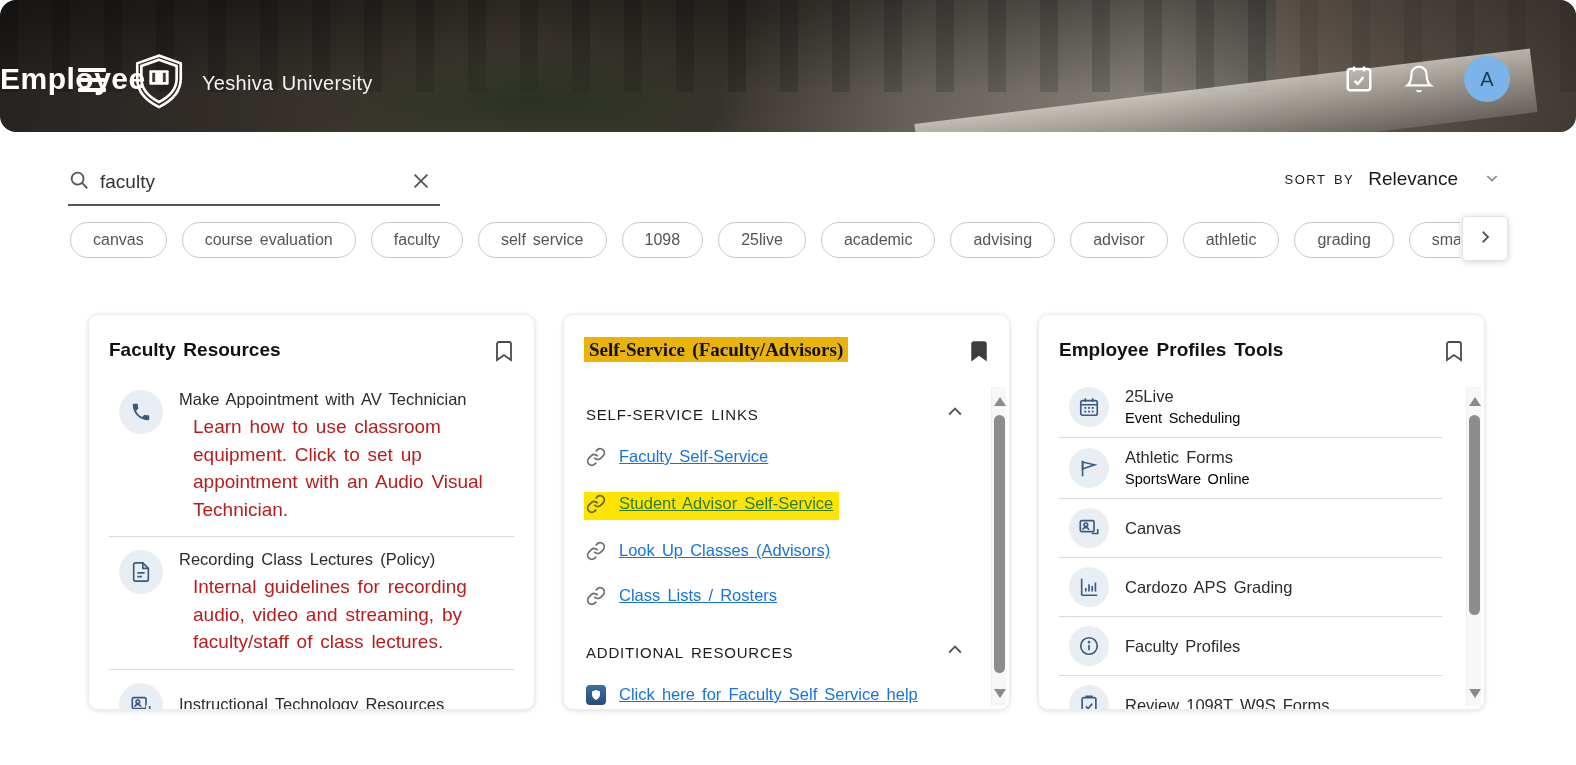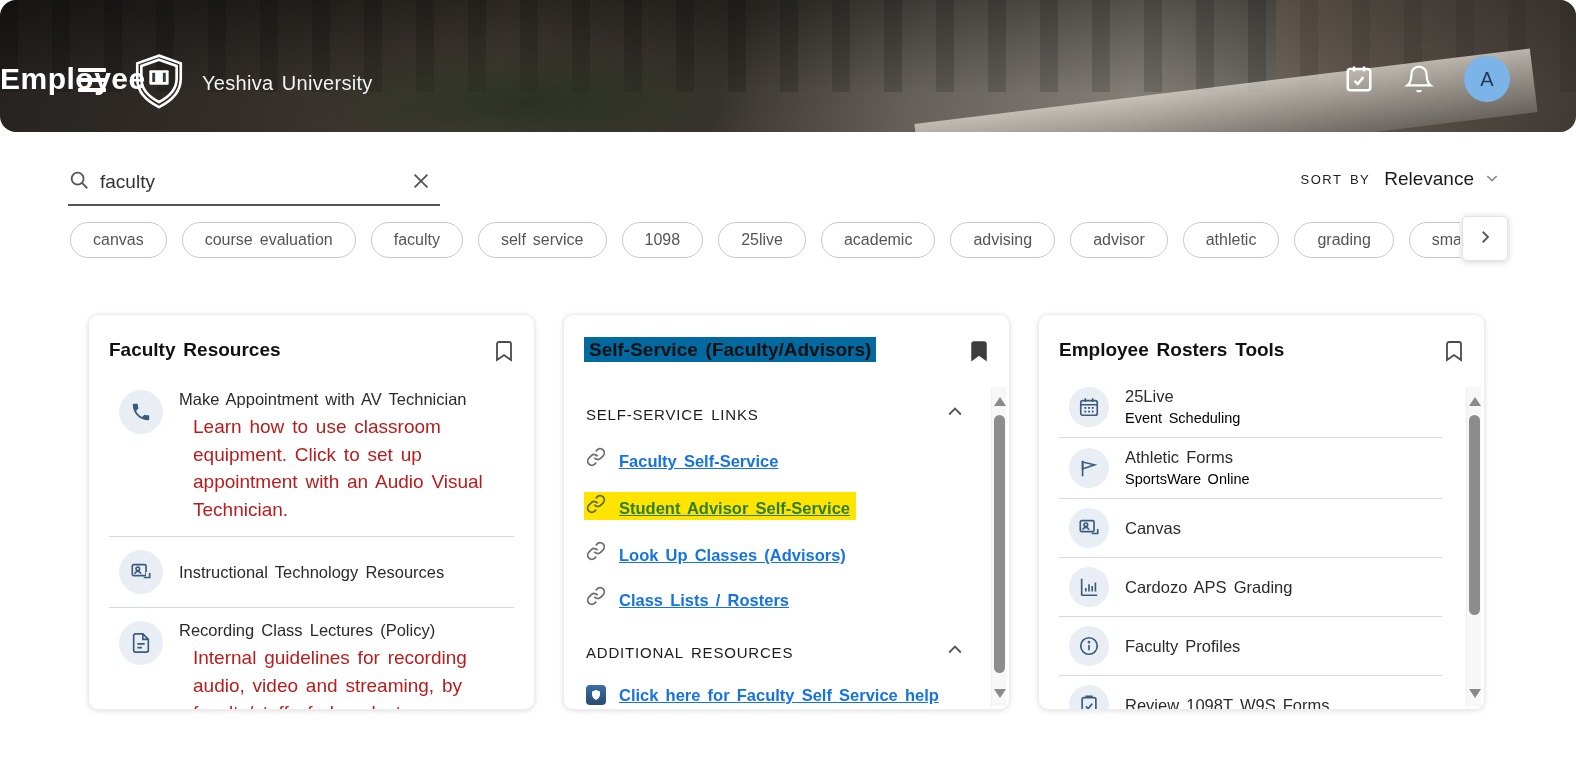--- a/index.html
+++ b/index.html
@@ -43,21 +43,21 @@
   .search-row { position:relative; width:1576px; height:92px; }
   .search-box { position:absolute; left:68px; top:28px; width:372px; height:46px;
     border-bottom:2px solid #555; display:flex; align-items:center; }
   .search-box svg { width:22px; height:22px; color:#555; flex:0 0 auto; }
   .search-input { flex:1; border:none; outline:none; background:transparent; margin-left:10px;
     font-size:19px; color:#333; font-family:inherit; word-spacing:inherit; }
   .clear-btn { background:none; border:none; cursor:pointer; color:#444; width:26px; height:26px; padding:0; margin-right:6px; }
 
   .sort { position:absolute; right:76px; top:36px; display:flex; align-items:center; gap:14px; }
   .sort-label { font-size:13px; color:#222; letter-spacing:1.5px; }
-  .sort-value-wrap { display:flex; align-items:center; gap:10px; cursor:pointer; background:none; border:none; font-family:inherit; }
+  .sort-value-wrap { display:flex; align-items:center; gap:26px; cursor:pointer; background:none; border:none; font-family:inherit; }
   .sort-value { font-size:19px; color:#1a1a1a; }
   .sort-value-wrap svg { width:16px; height:16px; color:#888; }
 
   
   .chips-row { position:absolute; left:0; top:216px; width:1576px; height:50px; }
   .chips-strip { position:absolute; left:70px; top:4px; width:1390px; height:42px;
     display:flex; gap:15px; overflow:hidden; }
   .chip { flex:0 0 auto; height:36px; margin-top:2px; padding:0 22px; border:1px solid #c9c9c9; border-radius:18px;
     background:#fff; color:#555; font-size:16px; display:flex; align-items:center; cursor:pointer; font-family:inherit; word-spacing:inherit; white-space:nowrap; }
   .chips-next { position:absolute; right:68px; top:0; width:46px; height:45px; background:#fff;
@@ -65,21 +65,21 @@
     display:flex; align-items:center; justify-content:center; color:#555; }
   .chips-next svg { width:18px; height:18px; }
 
   
   .card { position:absolute; top:314px; width:447px; height:396px; background:#fff;
     border:1px solid #ededed; border-radius:10px; box-shadow:0 1px 5px rgba(0,0,0,0.13); overflow:hidden; }
   .card1 { left:88px; } .card2 { left:563px; } .card3 { left:1038px; }
 
   .card-head { display:flex; justify-content:space-between; align-items:flex-start; padding:24px 18px 0 20px; }
   .card-title { font-size:19px; font-weight:700; color:#111; }
-  .hl { background:#0369a1; padding:2px 5px; }
+  .hl { background:#eab308; padding:2px 5px;font-family:Liberation Serif, serif; }
   .bm-btn { background:none; border:none; cursor:pointer; color:#4a4a4a; width:24px; height:24px; padding:0; }
 
   
   .res-list { padding:14px 20px 0 20px; }
   .res-item { display:flex; gap:16px; padding:13px 8px 13px 10px; border-bottom:1px solid #d9d9d9; cursor:pointer; }
   .res-item.no-line { border-bottom:none; }
   .res-ic { flex:0 0 44px; width:44px; height:44px; border-radius:50%; background:#e9eef4;
     display:flex; align-items:center; justify-content:center; color:#3a5a7e; }
   .res-ic svg { width:22px; height:22px; }
   .res-ic.sm { flex-basis:40px; width:40px; height:40px; }
@@ -88,21 +88,21 @@
   .res-desc { font-size:19px; color:#b91c1c; line-height:1.45;margin-left:14px; }
   .res-sub { font-size:14.5px; color:#000000; margin-top:3px; }
   .res-item.center { align-items:center; }
   .res-item.center .res-title { margin-bottom:0; }
 
   
   .c2-body { padding:17px 44px 0 22px; }
   .sec-head { display:flex; justify-content:space-between; align-items:center; margin:22px 0 4px 0; cursor:pointer; }
   .sec-label { font-size:15px; color:#1c1c1c; letter-spacing:0.8px; font-family:"Liberation Sans",sans-serif; }
   .sec-head svg { width:20px; height:20px; color:#555; }
-  .link-row { display:flex; align-items:flex-end; gap:13px; margin:21px 0;font-weight:bold; }
+  .link-row { display:flex; align-items:flex-start; gap:13px; margin:21px 0; }
   .link-row svg { width:20px; height:20px; color:#6f6f6f; flex:0 0 auto; }
   .link-row a { font-size:16.5px; color:#1673e1; text-decoration:underline; cursor:pointer; }
   .link-row.hl-row { background:#ffe400; width:fit-content; padding:2px 6px 2px 2px; margin-left:-2px; }
   .link-row.hl-row a { color:#2e7d32; }
   .link-row.hl-row svg { color:#5c6a2a; }
   .mini-app { width:20px; height:20px; border-radius:4px; background:linear-gradient(#3a6ea5,#274b74);
     display:flex; align-items:center; justify-content:center; flex:0 0 auto; }
   .mini-app svg { width:12px; height:12px; color:#fff; }
 
   
@@ -231,46 +231,46 @@
       <span class="res-ic">
         <svg viewBox="0 0 24 24" fill="currentColor">
             <path d="M6.62 10.79c1.44 2.83 3.76 5.14 6.59 6.59l2.2-2.21c.27-.27.67-.36 1.02-.24 1.12.37 2.33.57 3.57.57.55 0 1 .45 1 1V20c0 .55-.45 1-1 1-9.39 0-17-7.61-17-17 0-.55.45-1 1-1h3.5c.55 0 1 .45 1 1 0 1.25.2 2.45.57 3.57.11.35.03.74-.25 1.02l-2.2 2.2z"></path>
           </svg>
       </span>
       <div class="res-txt">
         <div class="res-title">Make Appointment with AV Technician</div>
         <div class="res-desc">Learn how to use classroom equipment. Click to set up appointment with an Audio Visual Technician.</div>
       </div>
     </div>
+    <div class="res-item">
+      <span class="res-ic">
+        <svg viewBox="0 0 24 24" fill="none" stroke="currentColor" stroke-width="1.8">
+          <path d="M14 2H6a2 2 0 00-2 2v16a2 2 0 002 2h12a2 2 0 002-2V8z"></path>
+            <polyline points="14 2 14 8 20 8"></polyline>
+          <line x1="8" y1="13" x2="16" y2="13"></line>
+            <line x1="8" y1="17" x2="13" y2="17"></line>
+        </svg>
+      </span>
+      <div class="res-txt">
+        <div class="res-title">Recording Class Lectures (Policy)</div>
+        <div class="res-desc">Internal guidelines for recording audio, video and streaming, by faculty/staff of class lectures.</div>
+      </div>
+    </div>
     <div class="res-item center">
       <span class="res-ic">
         <svg viewBox="0 0 24 24" fill="none" stroke="currentColor" stroke-width="1.8">
           <rect x="2.5" y="4" width="15" height="12" rx="1.5"></rect>
           <circle cx="8.5" cy="8.5" r="2"></circle>
             <path d="M5 14c.6-1.8 2-2.6 3.5-2.6S11.4 12.2 12 14"></path>
           <path d="M17.5 12h4v5h-4z" stroke="none" fill="#e9eef4"></path>
             <path d="M15 18h6.5v-5"></path>
         </svg>
       </span>
       <div class="res-txt">
         <div class="res-title">Instructional Technology Resources</div>
-      </div>
-    </div>
-    <div class="res-item">
-      <span class="res-ic">
-        <svg viewBox="0 0 24 24" fill="none" stroke="currentColor" stroke-width="1.8">
-          <path d="M14 2H6a2 2 0 00-2 2v16a2 2 0 002 2h12a2 2 0 002-2V8z"></path>
-            <polyline points="14 2 14 8 20 8"></polyline>
-          <line x1="8" y1="13" x2="16" y2="13"></line>
-            <line x1="8" y1="17" x2="13" y2="17"></line>
-        </svg>
-      </span>
-      <div class="res-txt">
-        <div class="res-title">Recording Class Lectures (Policy)</div>
-        <div class="res-desc">Internal guidelines for recording audio, video and streaming, by faculty/staff of class lectures.</div>
       </div>
     </div>
   </div>
 </div>
 
 <div class="card card2">
   <div class="card-head">
     <div class="card-title"><span class="hl">Self-Service (Faculty/Advisors)</span></div>
     <button class="bm-btn">
       <svg viewBox="0 0 24 24" fill="#3d3d3d" stroke="#3d3d3d" stroke-width="1.5">
@@ -335,21 +335,21 @@
   </div>
   <div class="sbar">
     <div class="sb-up"></div>
     <div class="sb-thumb"></div>
     <div class="sb-down"></div>
   </div>
 </div>
 
 <div class="card card3">
   <div class="card-head">
-    <div class="card-title">Employee Rosters Tools</div>
+    <div class="card-title">Employee Profiles Tools</div>
     <button class="bm-btn">
       <svg viewBox="0 0 24 24" fill="none" stroke="currentColor" stroke-width="1.8">
           <path d="M19 21l-7-5-7 5V5a2 2 0 012-2h10a2 2 0 012 2z"></path>
         </svg>
     </button>
   </div>
   <div class="res-list" style="padding-right:42px">
     <div class="res-item" style="padding-top:10px;padding-bottom:10px">
       <span class="res-ic sm">
         <svg viewBox="0 0 24 24" fill="none" stroke="currentColor" stroke-width="1.8">

